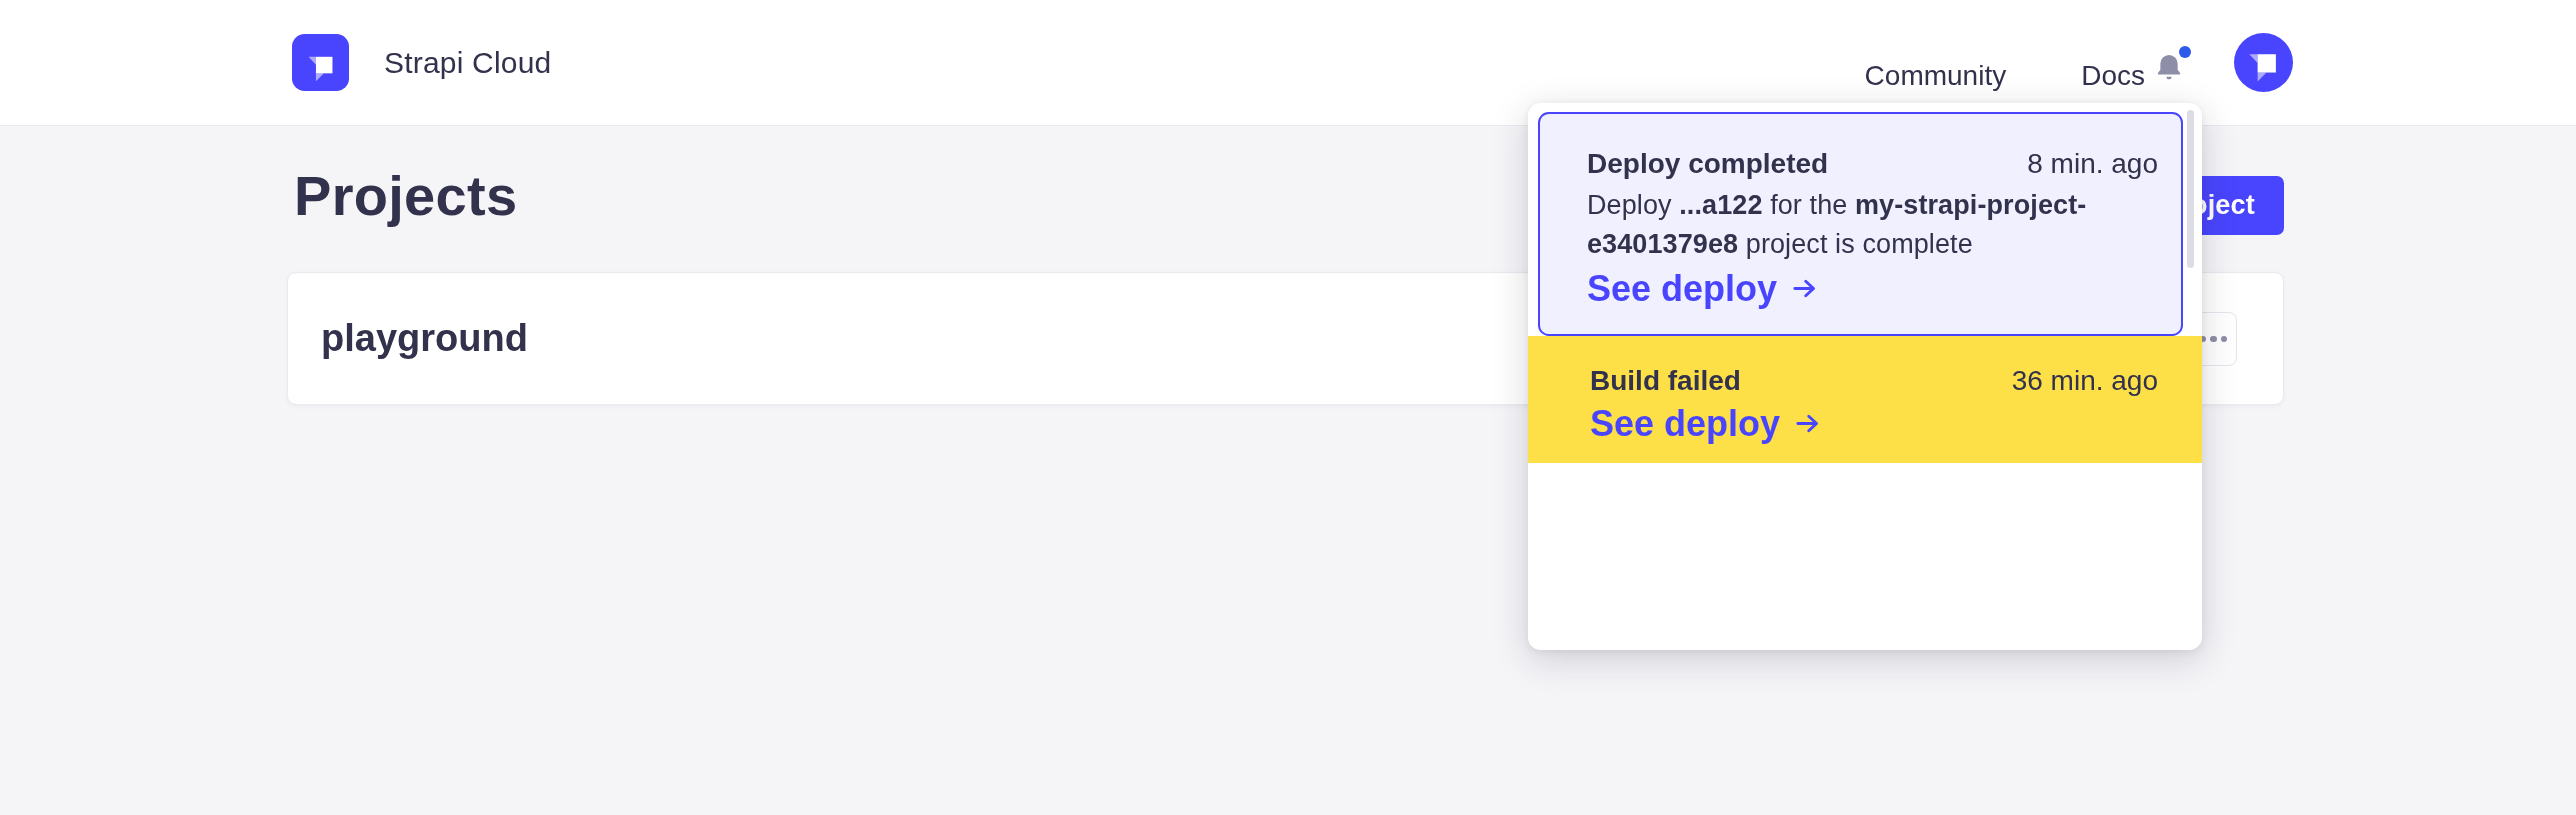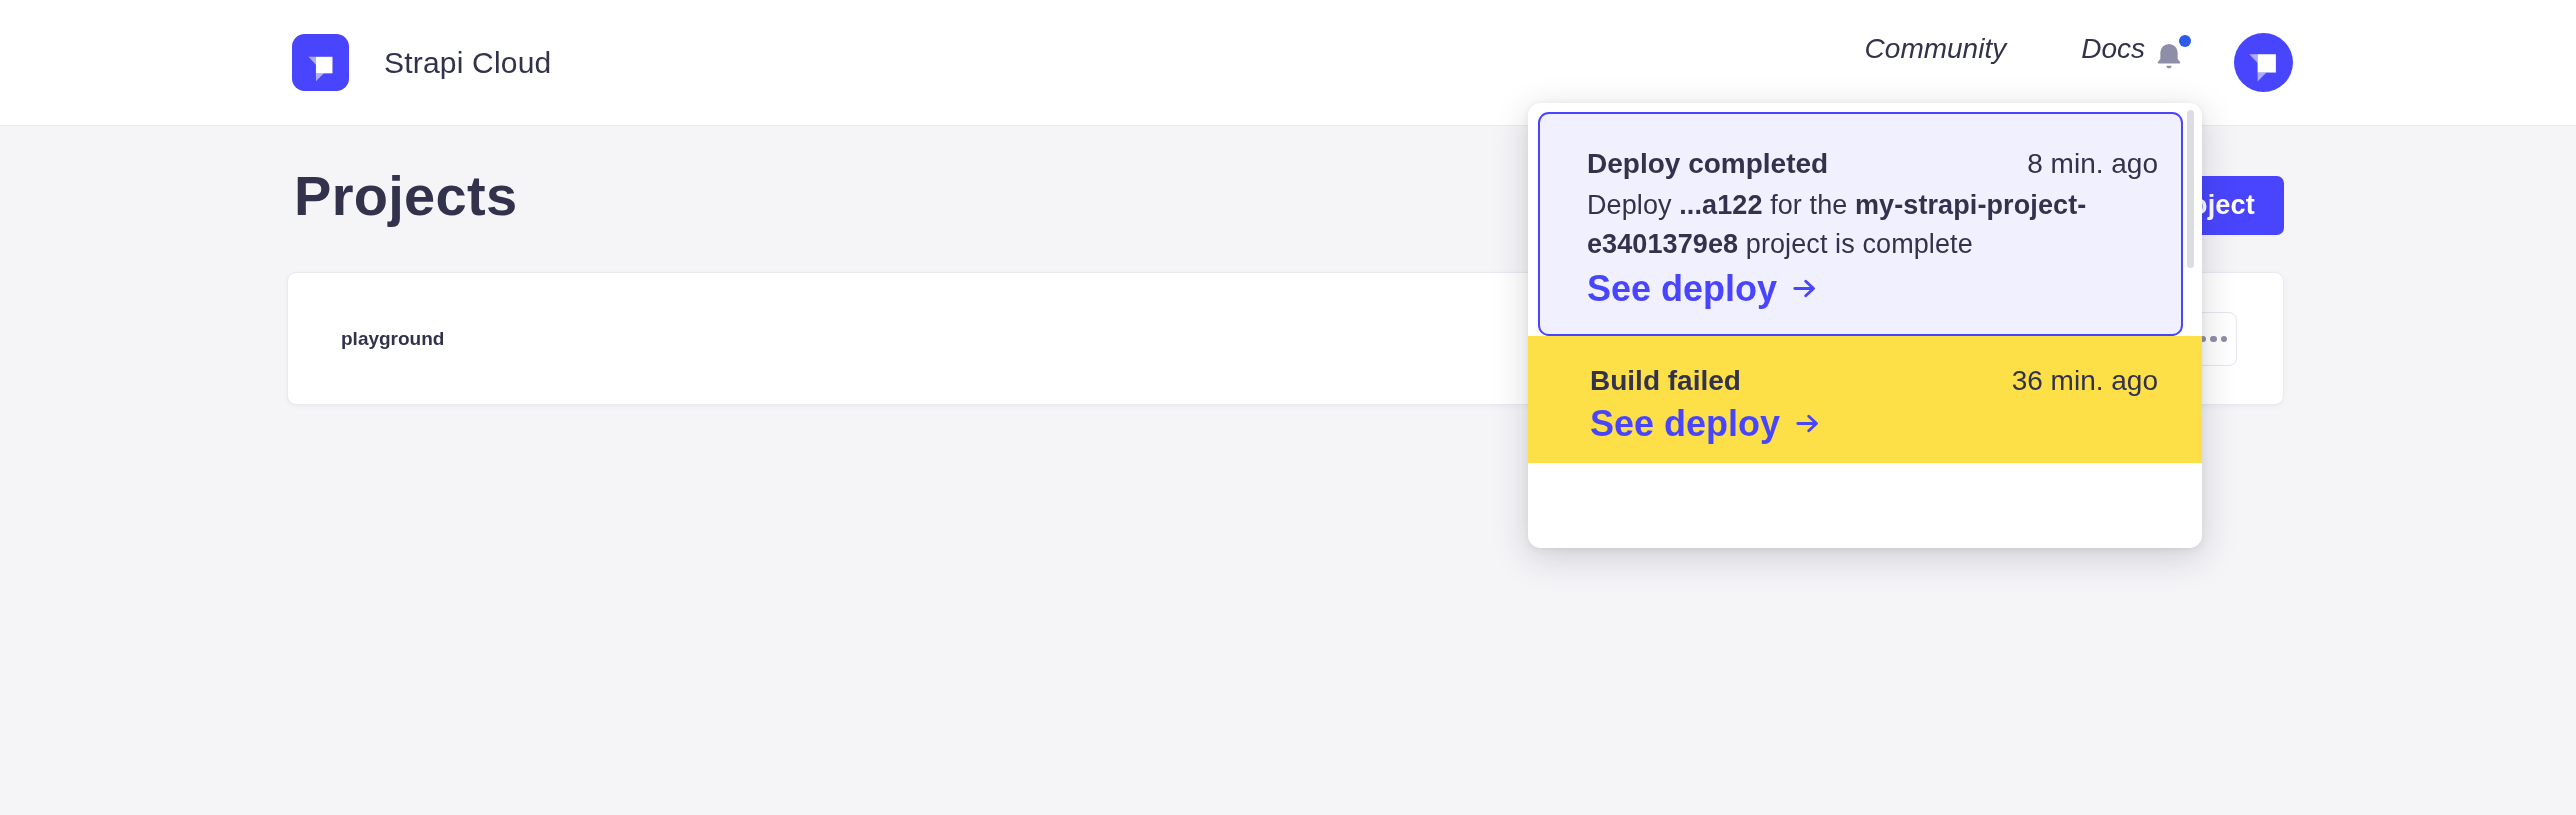--- a/index.html
+++ b/index.html
@@ -21,21 +21,21 @@
     padding: 0 283px 0 292px;
     z-index: 2;
   }
   .brand { display: flex; align-items: center; gap: 35px; }
   .logo-box {
     width: 57px; height: 57px; border-radius: 12.5px;
     background: #4945FF; display: flex; align-items: center; justify-content: center;
   }
   .brand-name { font-size: 30px; font-weight: 500; color: #32324D; letter-spacing: 0.2px; }
 
-  .nav { display: flex; align-items: flex-start; font-style: italic; }
+  .nav { display: flex; align-items: flex-end; }
   .nav-link {
     font-size: 28px; font-weight: 500; color: #32324D; text-decoration: none;
     cursor: pointer; background: none; border: none;
     font-family: "Liberation Sans", sans-serif;
   }
   .nav-link.community { margin-right: 75px; }
   .nav-link.docs { }
   .bell-btn {
     position: relative; width: 48px; height: 48px; margin-right: 41px;
     background: none; border: none; cursor: pointer;
@@ -69,33 +69,33 @@
   }
 
   .project-card {
     position: absolute; left: 287px; right: 292px; top: 272px; height: 133px;
     background: #FFFFFF; border: 1.8px solid #E9E9F0; border-radius: 9px;
     box-shadow: 0 1.8px 5.4px rgba(33,33,52,0.04);
     display: flex; align-items: center;
     z-index: 1;
   }
   .project-name {
-    margin-left: 53px; font-size: 19px; font-weight: 600; color: #32324D;
+    margin-left: 33px; font-size: 38px; font-weight: 600; color: #32324D;
   }
   .more-btn {
     position: absolute; right: 46px; top: 39px; width: 47px; height: 54px;
     background: #FFFFFF; border: 1.8px solid #E6E6EE; border-radius: 8px;
     display: flex; align-items: center; justify-content: center; gap: 4.5px;
     cursor: pointer;
   }
   .more-btn .dot { width: 6.3px; height: 6.3px; border-radius: 50%; background: #8E8EA9; }
 
   
   .notif-popover {
-    position: absolute; left: 1528px; top: 103px; width: 674px; height: 445px;
+    position: absolute; left: 1528px; top: 103px; width: 674px; height: 547px;
     background: #FFFFFF; border-radius: 12.5px;
     box-shadow: 0 9px 36px rgba(33,33,52,0.18), 0 1.8px 7.2px rgba(33,33,52,0.08);
     z-index: 10; overflow: hidden;
   }
   .notif {
     cursor: pointer;
   }
   .notif.unread {
     margin: 9px 19px 0 10px;
     background: #F0F0FF;

